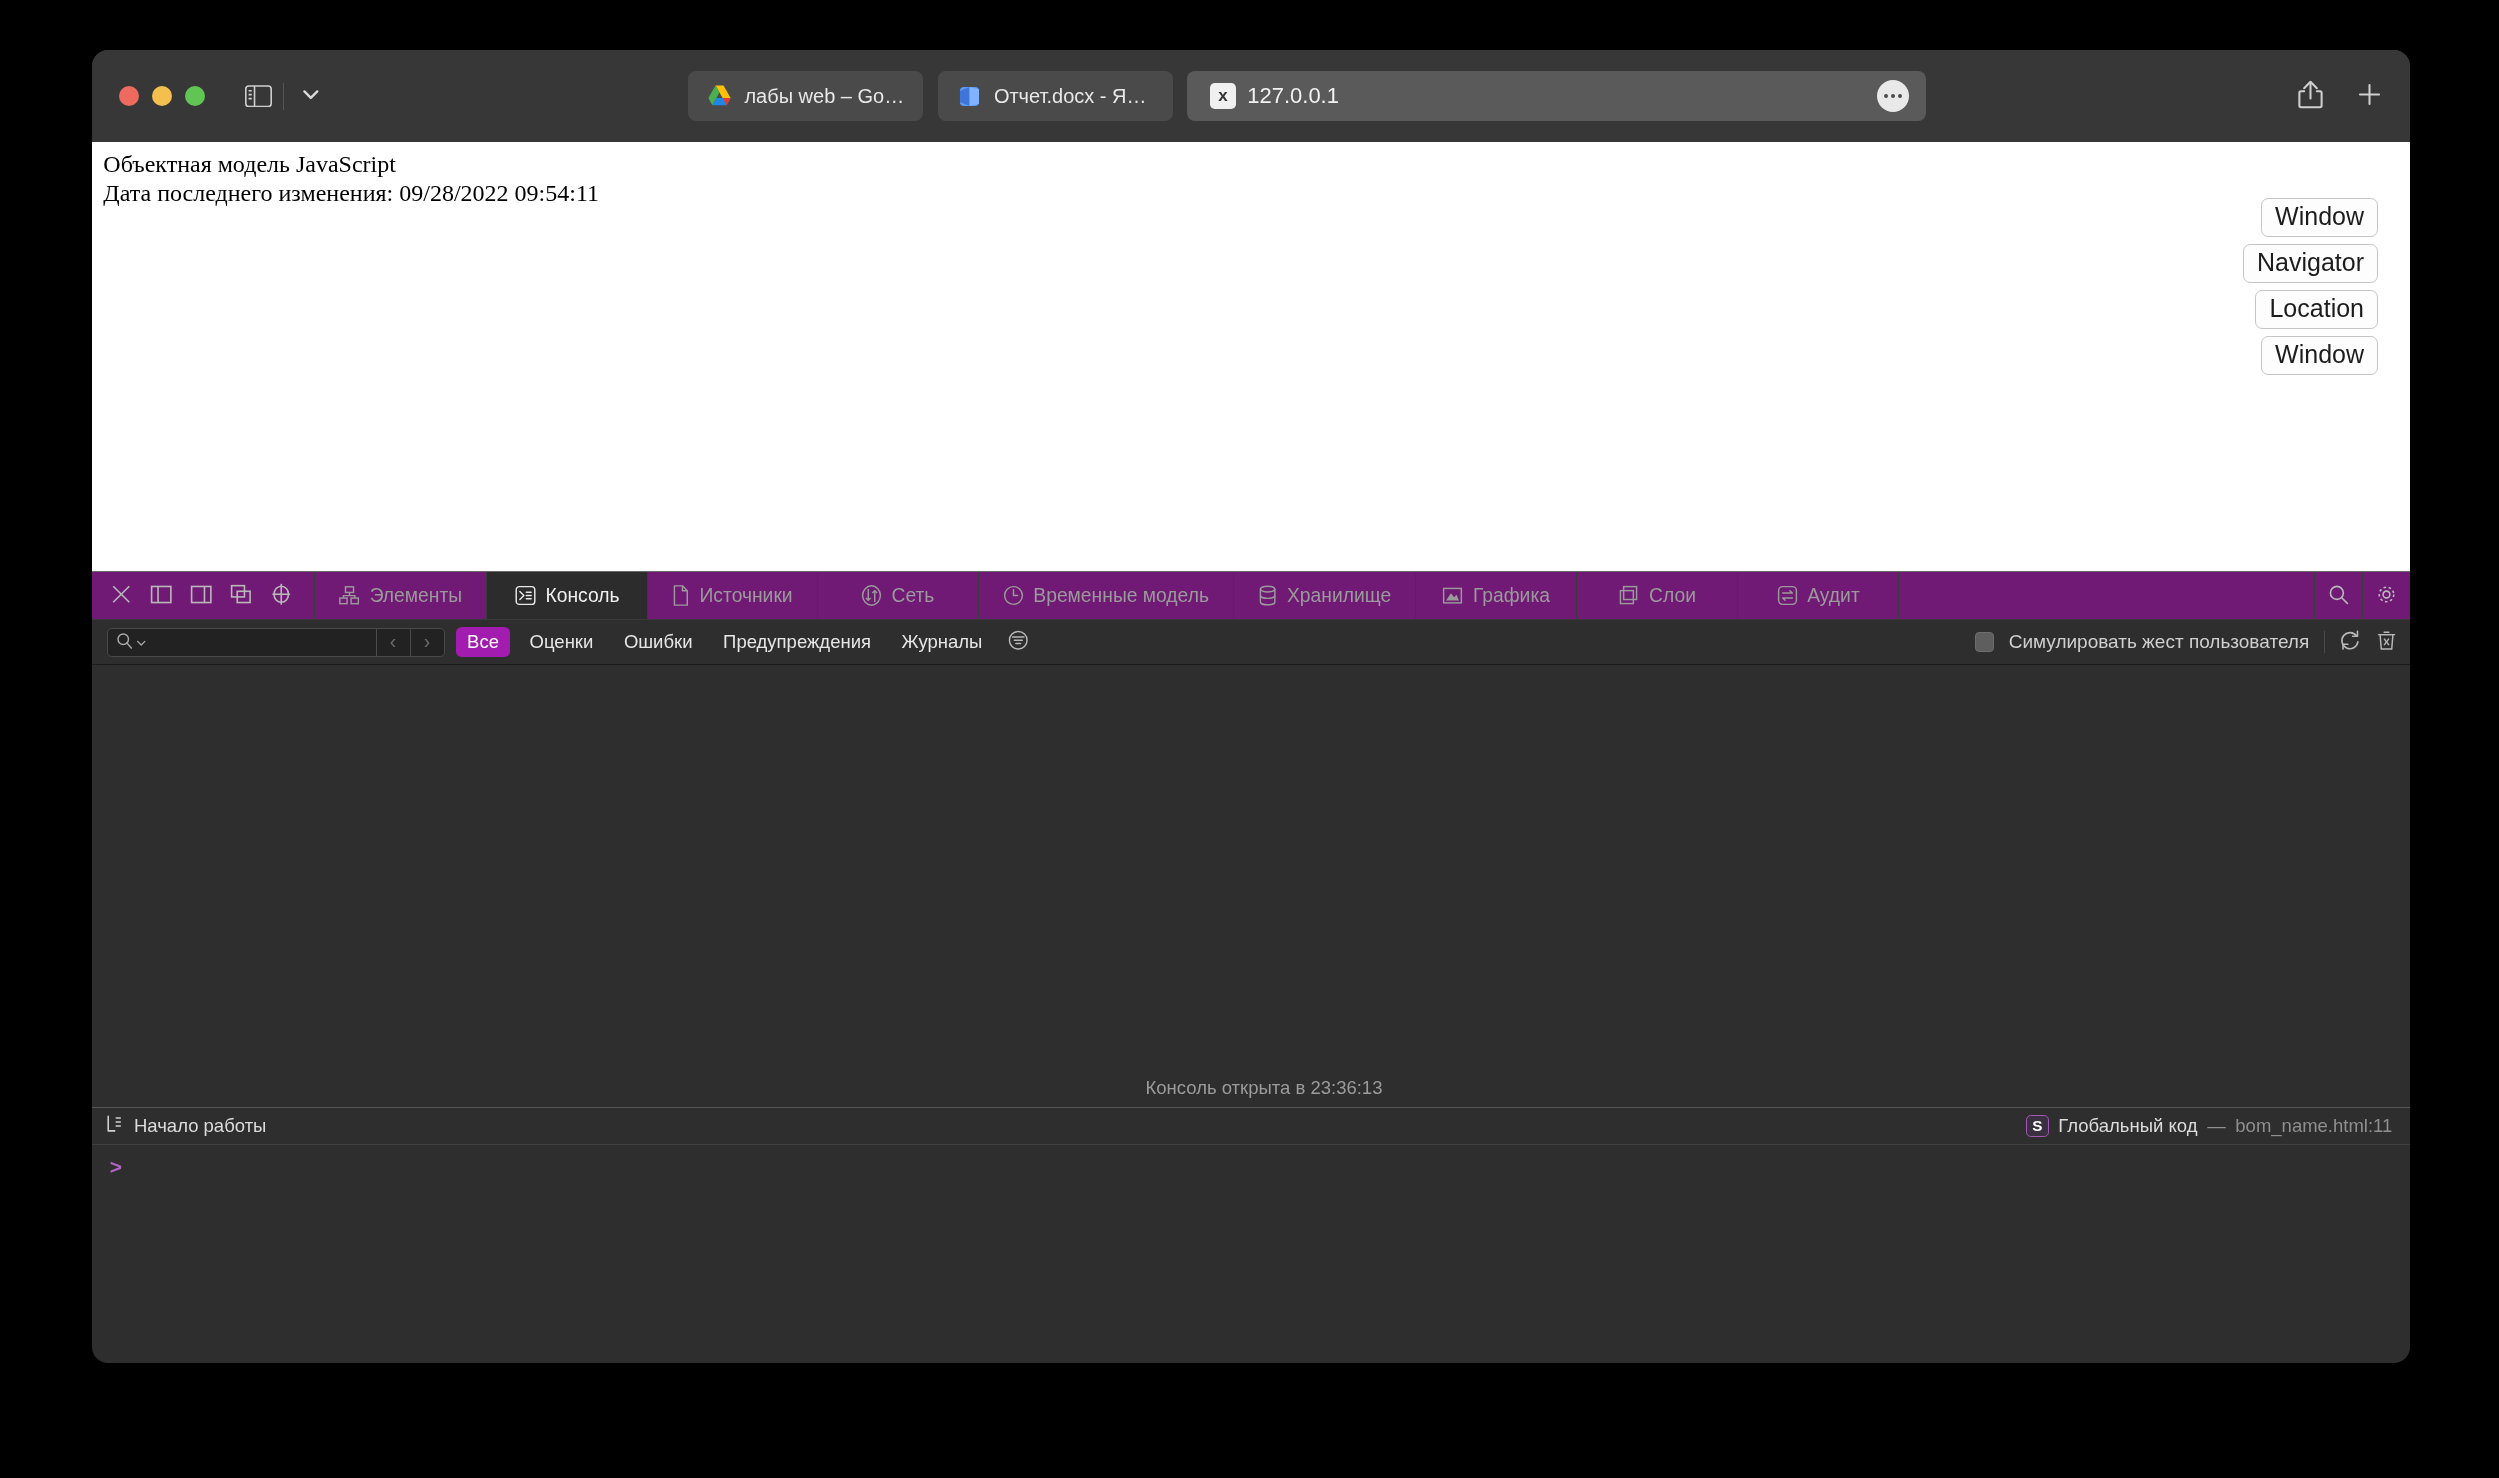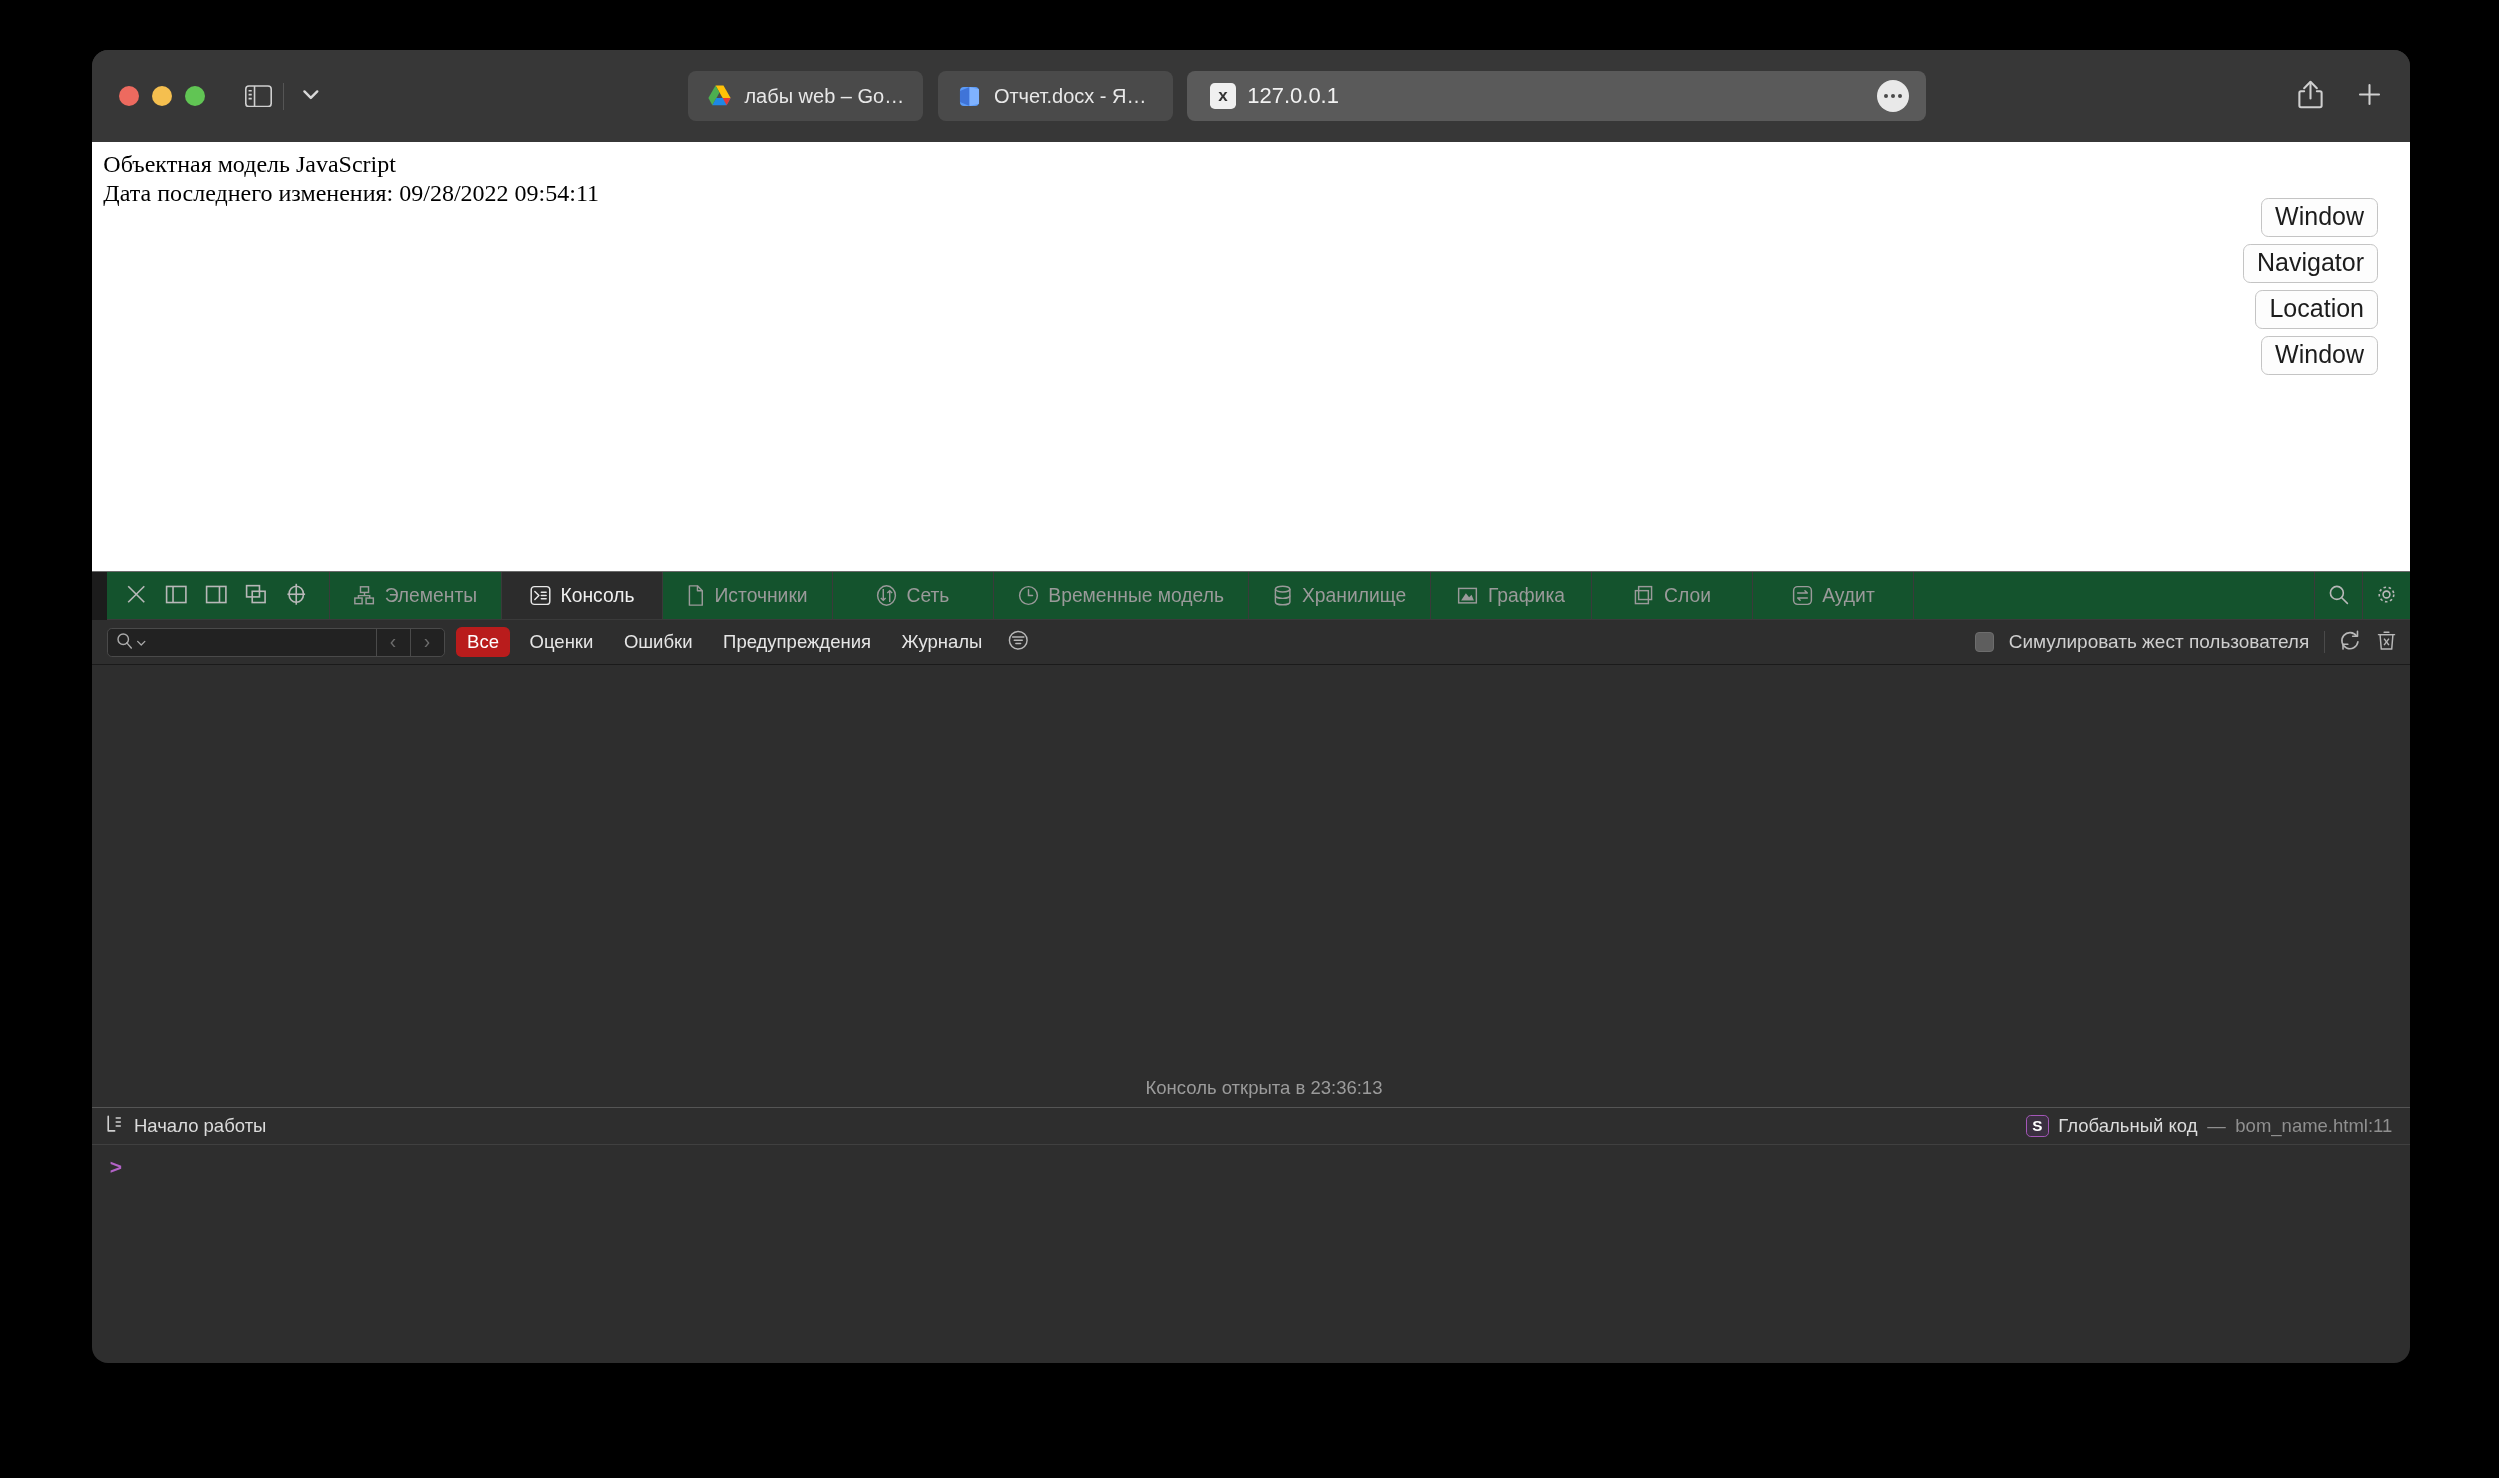--- a/index.html
+++ b/index.html
@@ -123,25 +123,24 @@
   
   .devtools {
     background: #1c1c1c;
     border-top: 1.6px solid #6a6a6a;
     height: 618px;
     display: flex;
     flex-direction: column;
   }
   .dt-tabbar {
     height: 48px;
-    background: #14532d;
+    background: #701a75;
     display: flex;
     align-items: stretch;
     border-bottom: 0.8px solid #3a3a3a;
-    margin-left: 15px;
   }
   .dt-controls {
     display: flex; align-items: center; gap: 17.7px;
     padding: 0 21px 0 17.7px;
     border-right: 0.8px solid #3a3a3a;
   }
   .dt-tab {
     display: flex; align-items: center; justify-content: center; gap: 9.7px;
     padding: 0 24px;
     min-width: 161px;
@@ -183,21 +182,21 @@
     display: flex; align-items: center; justify-content: center;
     border-left: 0.8px solid #4a4a4a;
     color: #6e6e6e; font-size: 19.3px;
   }
   .filters { display: flex; align-items: center; gap: 0; margin-left: 11.3px; }
   .filter-pill {
     color: #e6e6e6; font-size: 18.5px;
     padding: 4px 11.3px; border-radius: 5.6px; white-space: nowrap;
     margin-right: 8px;
   }
-  .filter-pill.active { background: #b91c1c; color: #fff; }
+  .filter-pill.active { background: #a21caf; color: #fff; }
   .filter-lines { margin-left: 4.8px; display:flex; align-items:center; }
   .fb-right { margin-left: auto; display: flex; align-items: center; gap: 14.5px; }
   .checkbox {
     width: 19.3px; height: 19.3px; border-radius: 4px;
     background: #5e5e5e; border: 0.8px solid #6d6d6d; display:block;
   }
   .fb-label { color: #cfcfcf; font-size: 19px; white-space: nowrap; }
   .fb-sep { width: 0.8px; height: 22.5px; background: #4a4a4a; }
 
   .console-body {

